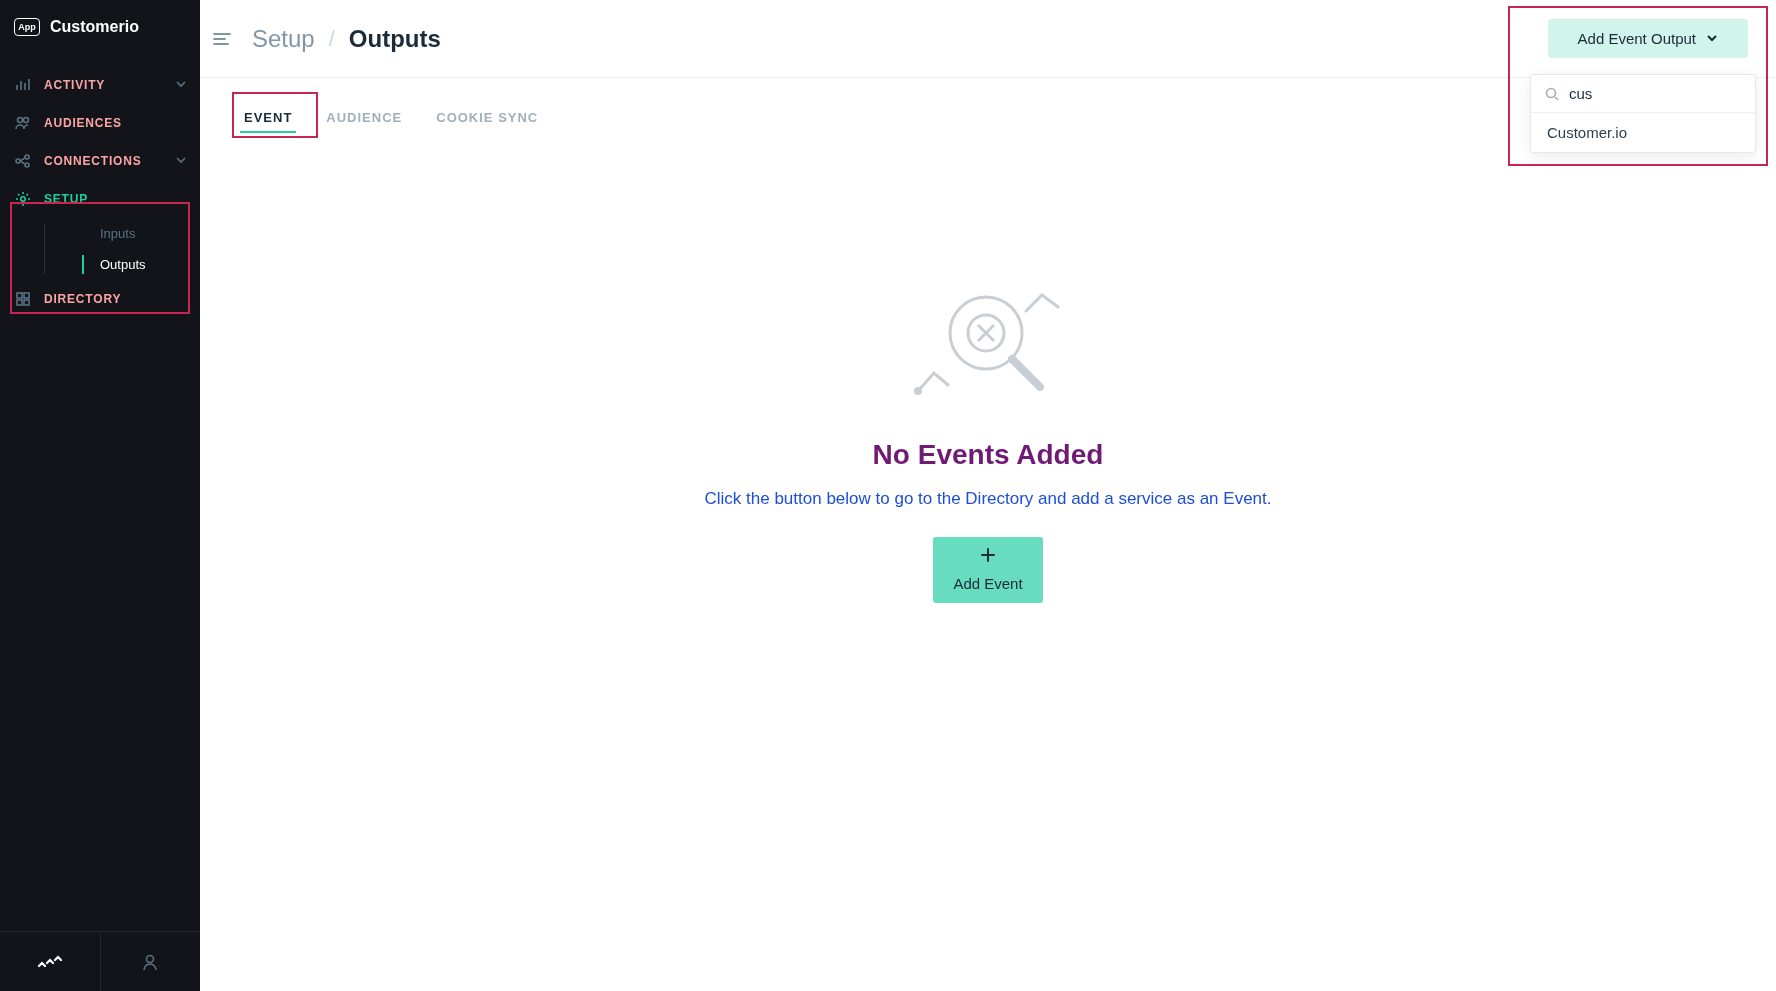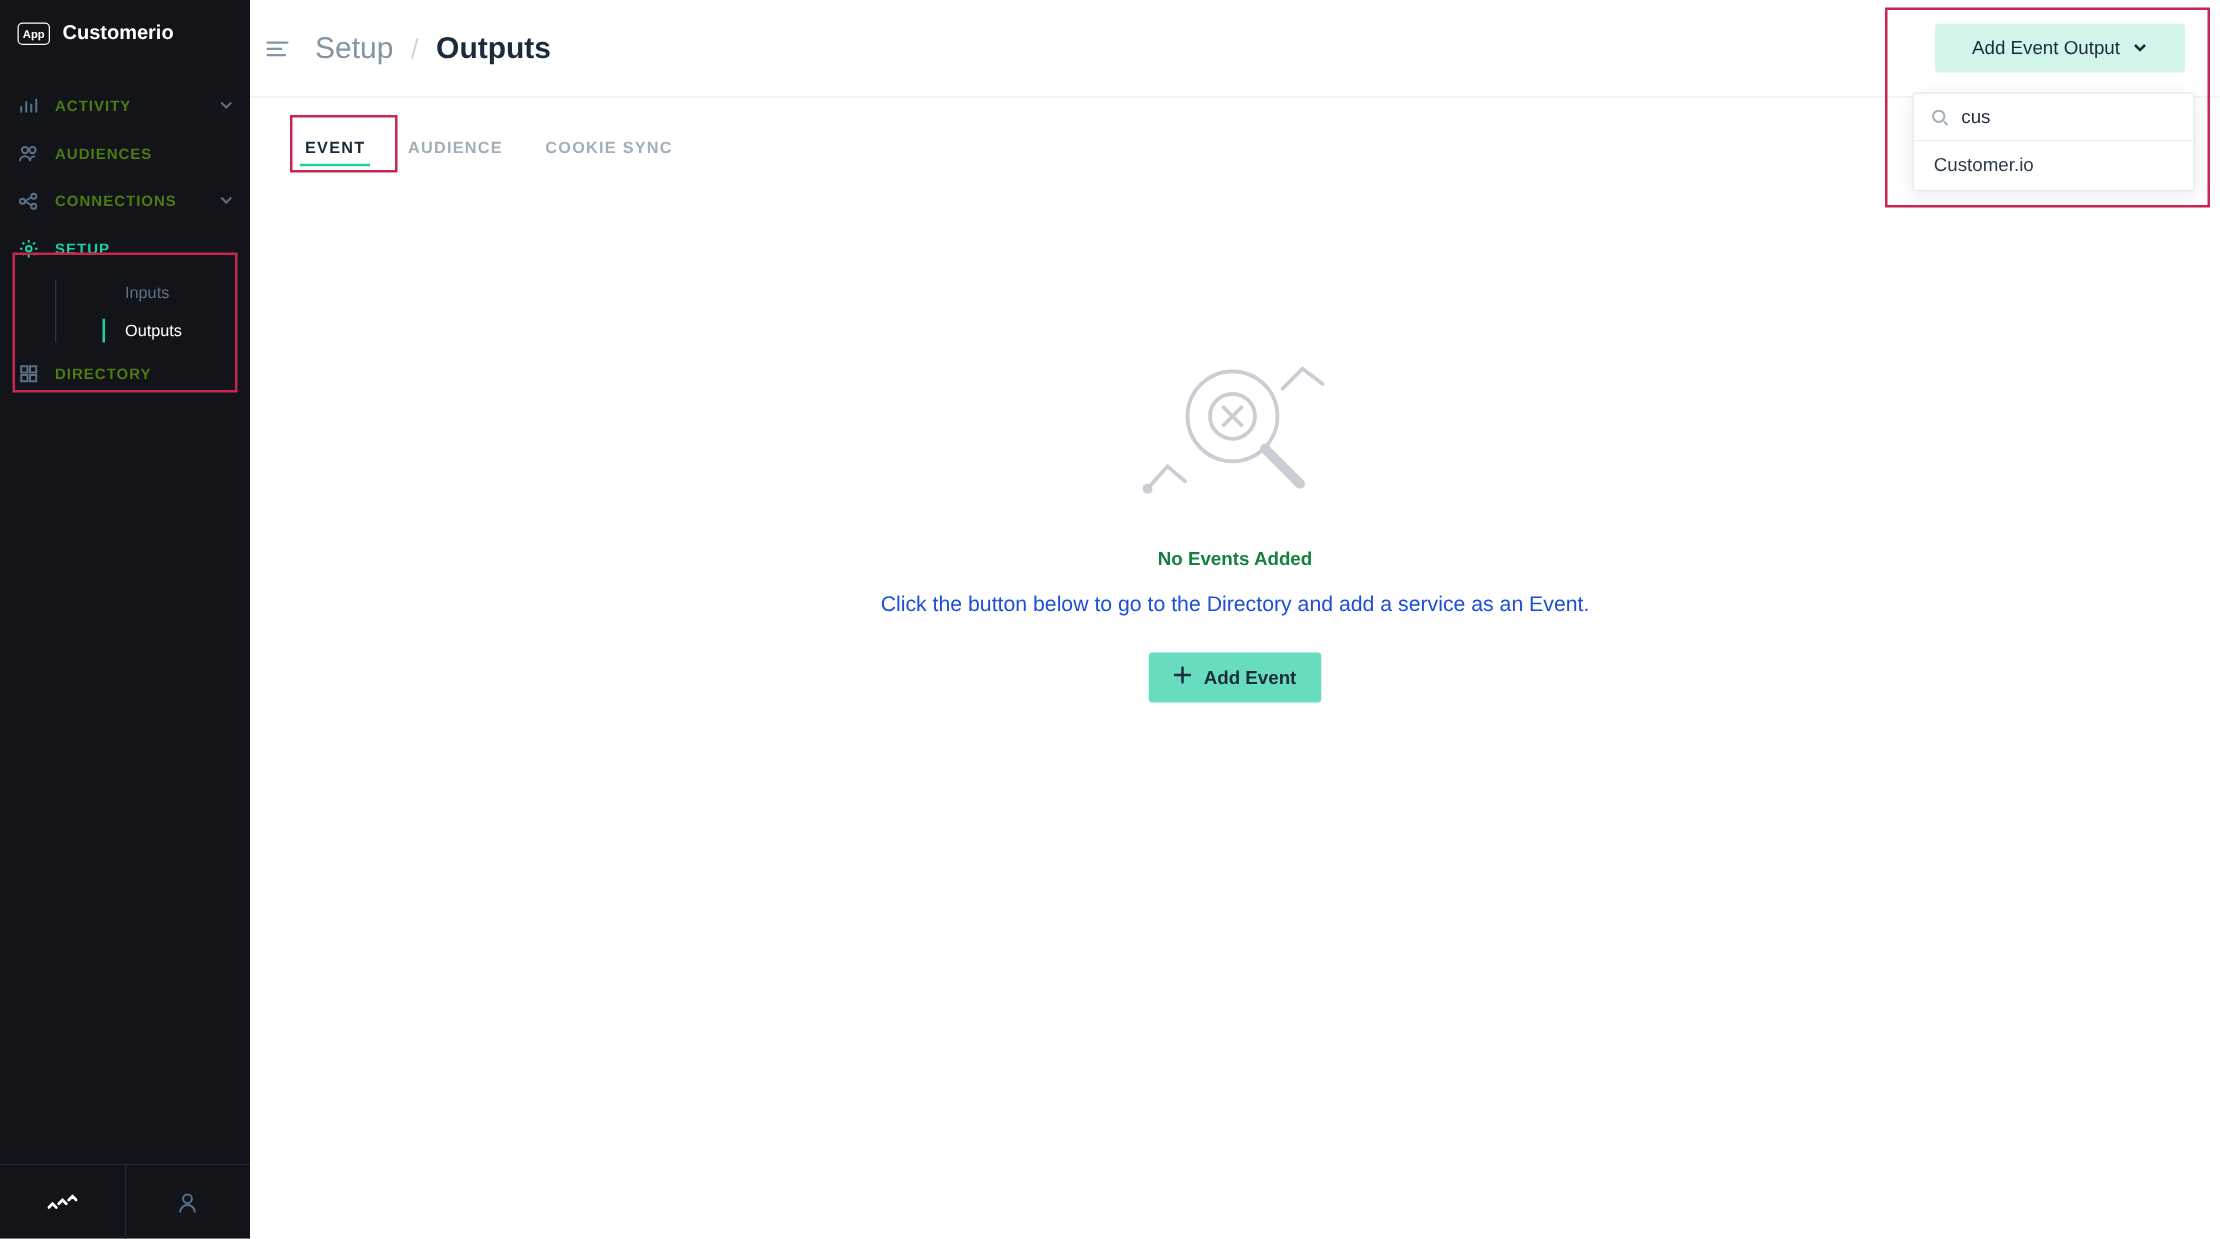--- a/index.html
+++ b/index.html
@@ -38,21 +38,21 @@
   }
   .app-title { color: #fff; font-size: 16px; font-weight: 600; }
 
   .nav { flex: 1; }
   .nav-item {
     display: flex; align-items: center;
     padding: 11px 14px;
     font-size: 12px; font-weight: 700; letter-spacing: 0.8px;
     text-transform: uppercase;
     cursor: pointer;
-    color: #4d7c0f;
+    color: #fca5a5;
   }
   .nav-item .icon { width: 18px; display:flex; align-items:center; justify-content:center; margin-right:12px; }
   .nav-item .chev { margin-left: auto; font-size: 12px; }
   .nav-item.active { color: #1fcfa0; }
   .nav-item.active .icon svg { stroke: #1fcfa0; }
 
   .sub-nav {
     padding-left: 44px;
     position: relative;
   }
@@ -203,36 +203,37 @@
     flex:1;
     display:flex; flex-direction:column; align-items:center;
     padding-top: 140px;
   }
   .empty-illus {
     width:160px; height:130px;
     position:relative;
     margin-bottom: 28px;
   }
   .empty-title {
-    font-size:15px; font-weight:700;
-    color:#15803d;
+    font-size:28px; font-weight:700;
+    color:#701a75;
     margin-bottom: 18px;
   }
   .empty-desc {
     font-size:17px; color:#1d4ed8;
     margin-bottom: 28px;
   }
   .add-event-btn {
     background:#67dcbf;
     color:#1a2b3c;
-    font-size:15px; font-weight:700;
+    font-size:15px; font-weight:400;
     padding: 11px 20px;
     border-radius:3px;
     display:flex; align-items:center; gap:10px;
     cursor:pointer;
+    flex-direction:column;
   }
 
   svg.icon-svg { stroke:#5a7185; fill:none; stroke-width:1.6; }
 </style>
 </head>
 <body>
 
 <div class="app">
 
   <div class="sidebar">

